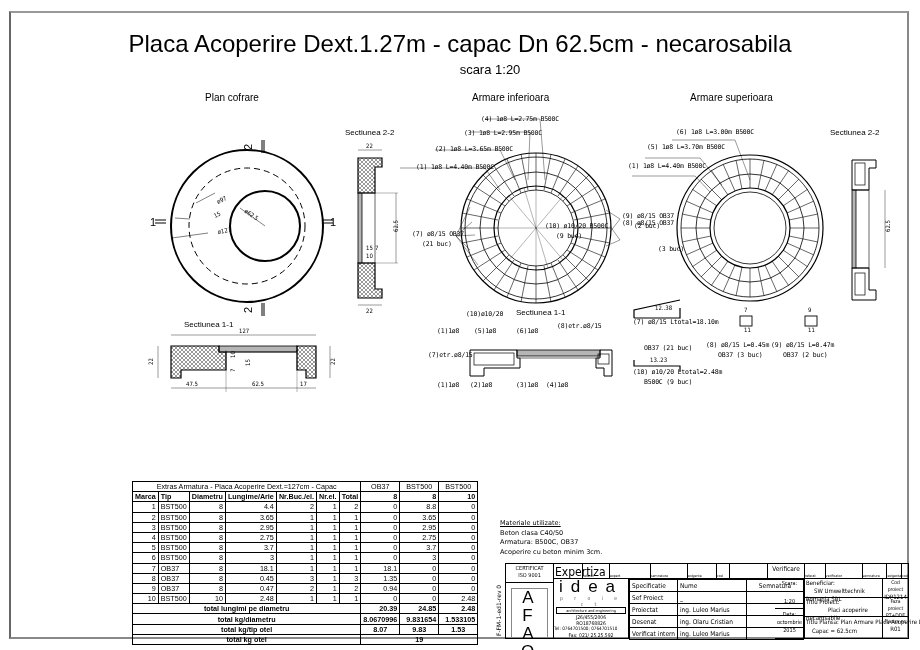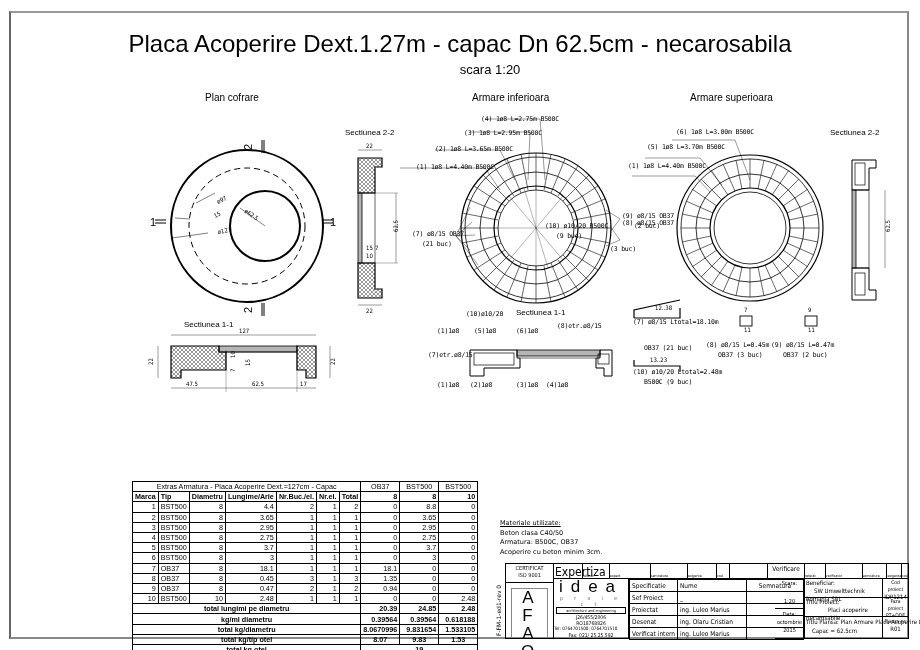--- a/index.html
+++ b/index.html
@@ -284,21 +284,21 @@
 <div class="abs lblm" style="left:464px;top:129px;">(<span>3</span>) <span>1ø8 L=2.95m B500C</span></div>
 <div class="abs lblm" style="left:435px;top:145px;">(<span>2</span>) <span>1ø8 L=3.65m B500C</span></div>
 <div class="abs lblm" style="left:416px;top:163px;">(<span>1</span>) <span>1ø8 L=4.40m B500C</span></div>
 <div class="abs lblm" style="left:412px;top:230px;">(<span>7</span>) <span>ø8/15 OB37</span></div>
 <div class="abs lblm" style="left:422px;top:240px;">(21 buc)</div>
 <div class="abs lblm" style="left:545px;top:222px;">(<span>10</span>) <span>ø10/20 B500C</span></div>
 <div class="abs lblm" style="left:556px;top:232px;">(9 buc)</div>
 <div class="abs lblm" style="left:622px;top:212px;">(<span>9</span>) <span>ø8/15 OB37</span></div>
 <div class="abs lblm" style="left:634px;top:222px;">(2 buc)</div>
 <div class="abs lblm" style="left:622px;top:219px;">(<span>8</span>) <span>ø8/15 OB37</span></div>
-<div class="abs lblm" style="left:610px;top:245px;">(3 buc)</div>
+<div class="abs lblm" style="left:658px;top:245px;">(3 buc)</div>
 
 <div class="abs lblm" style="left:676px;top:128px;">(<span>6</span>) <span>1ø8 L=3.00m B500C</span></div>
 <div class="abs lblm" style="left:647px;top:143px;">(<span>5</span>) <span>1ø8 L=3.70m B500C</span></div>
 <div class="abs lblm" style="left:628px;top:162px;">(<span>1</span>) <span>1ø8 L=4.40m B500C</span></div>
 
 <div class="abs lblm" style="left:437px;top:327px;">(<span>1</span>)<span>1ø8</span></div>
 <div class="abs lblm" style="left:466px;top:310px;">(<span>10</span>)<span>ø10/20</span></div>
 <div class="abs lblm" style="left:474px;top:327px;">(<span>5</span>)<span>1ø8</span></div>
 <div class="abs lblm" style="left:516px;top:327px;">(<span>6</span>)<span>1ø8</span></div>
 <div class="abs lblm" style="left:557px;top:322px;">(<span>8</span>)<span>etr.ø8/15</span></div>
@@ -459,26 +459,20 @@
         <td class="r">0</td>
         <td class="r">2.48</td>
       </tr>
     </tbody>
   <tbody>
       <tr>
     <td colspan="7" class="c b">total lungimi pe diametru</td>
     <td class="r b">20.39</td>
     <td class="r b">24.85</td>
     <td class="r b">2.48</td>
-  </tr>
-  <tr>
-    <td colspan="7" class="c b">kg/ml diametru</td>
-    <td class="r b">0.39564</td>
-    <td class="r b">0.39564</td>
-    <td class="r b">0.618188</td>
   </tr>
   <tr>
     <td colspan="7" class="c b">total kg/diametru</td>
     <td class="r b">8.0670996</td>
     <td class="r b">9.831654</td>
     <td class="r b">1.533105</td>
   </tr>
   <tr>
     <td colspan="7" class="c b">total kg/tip otel</td>
     <td class="c b">8.07</td>

